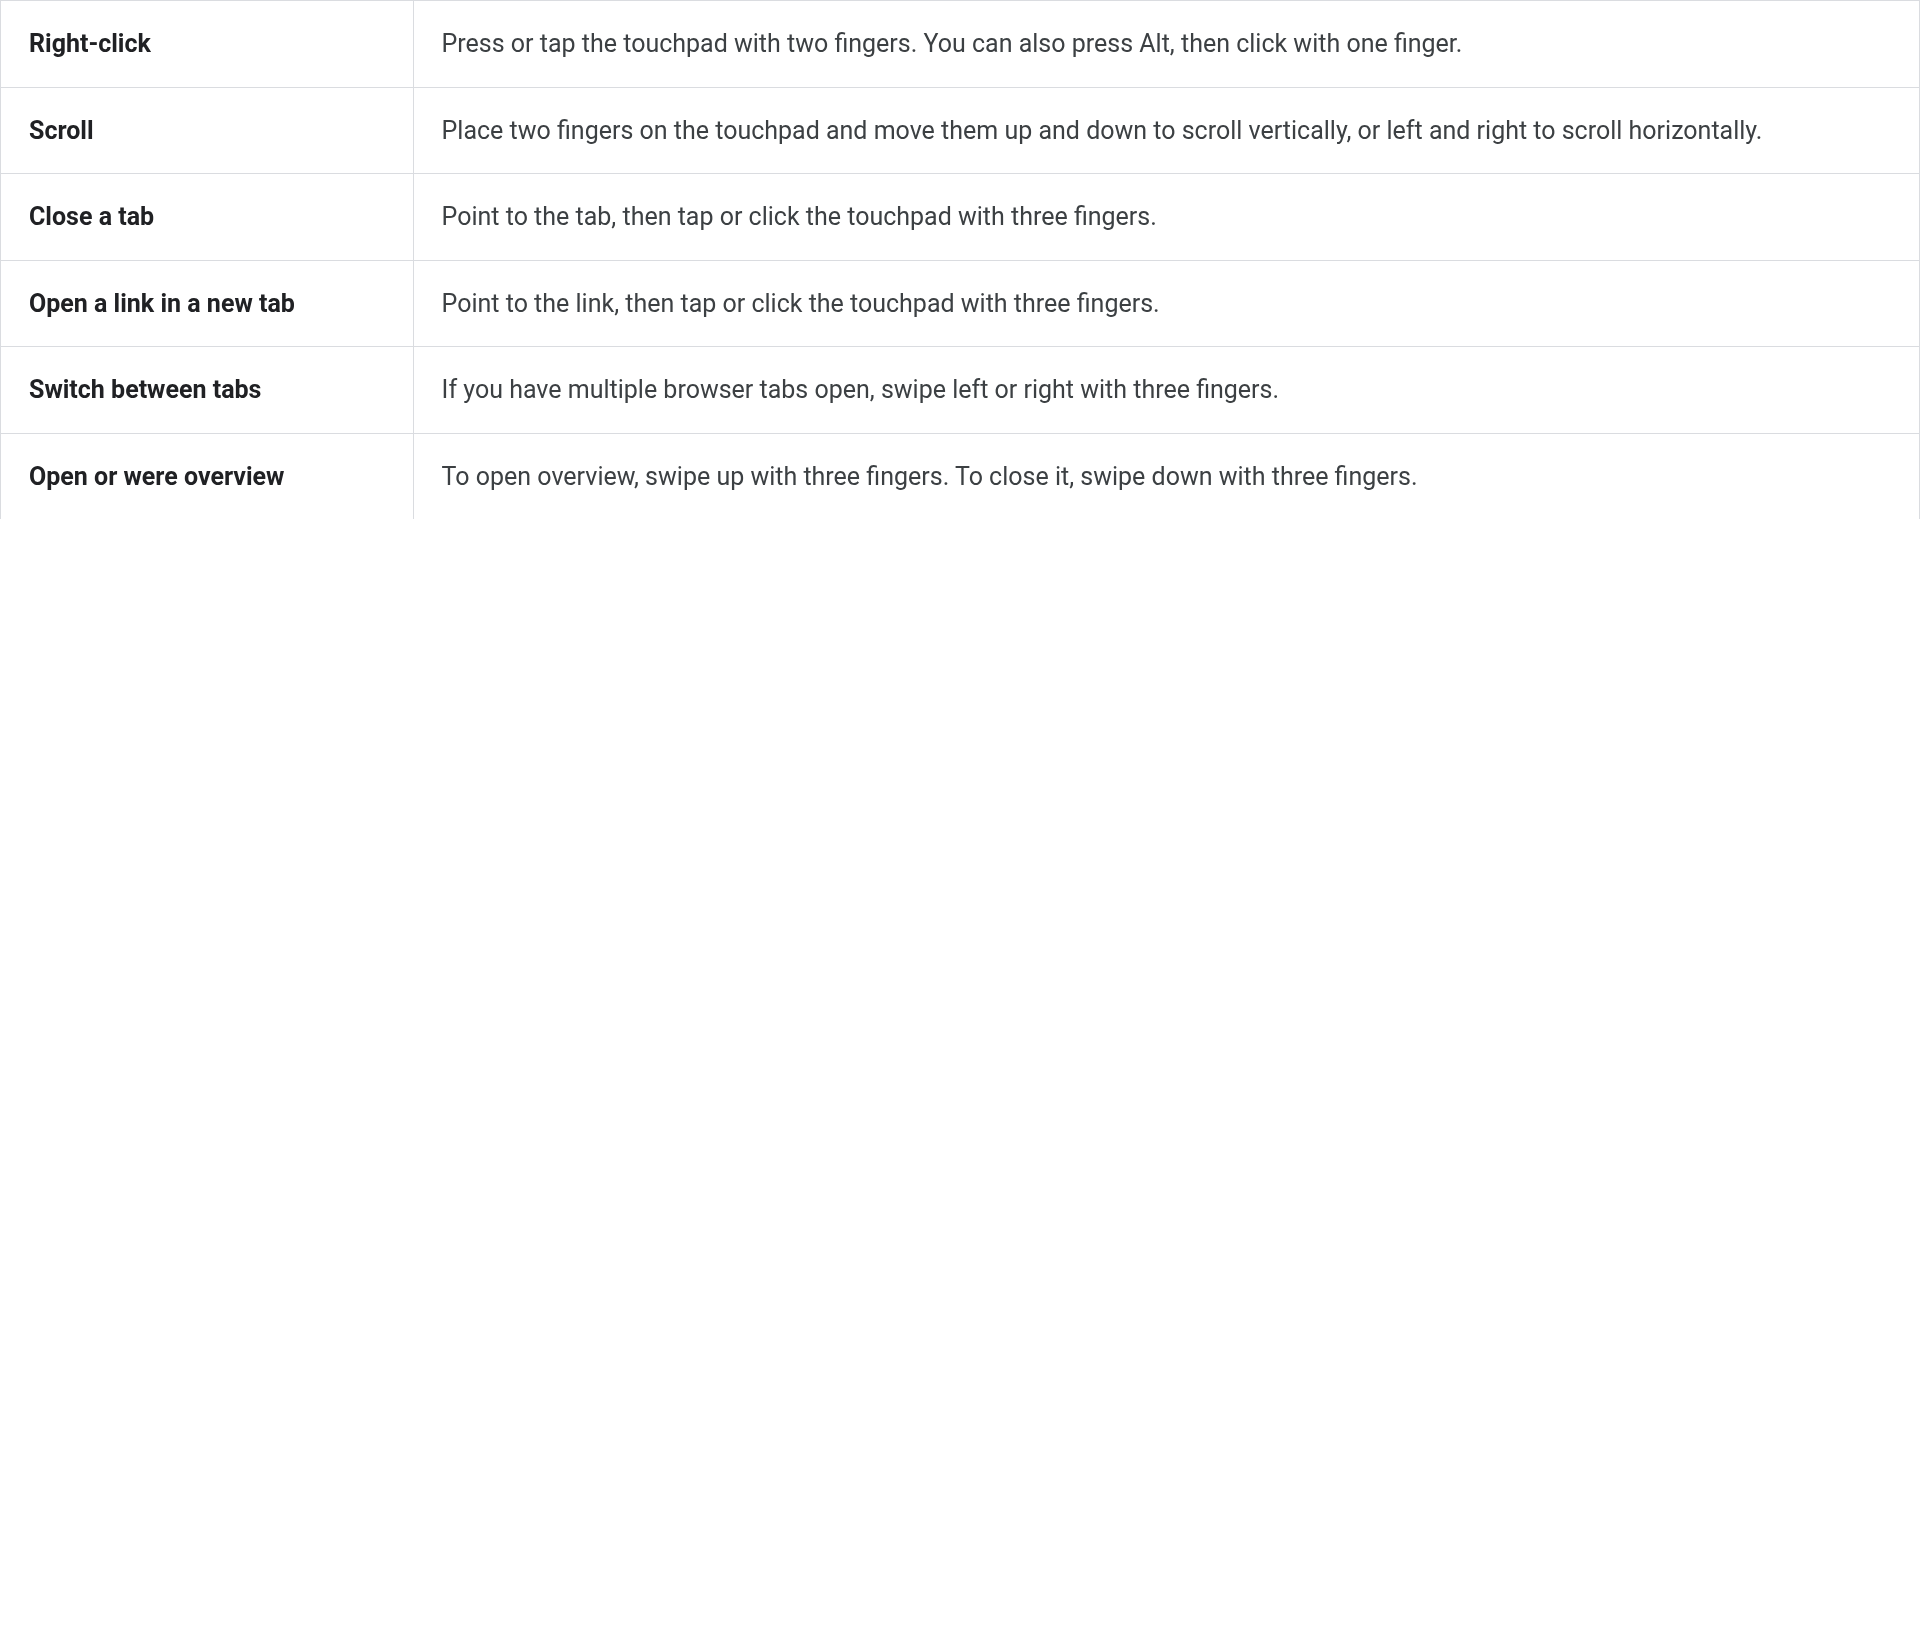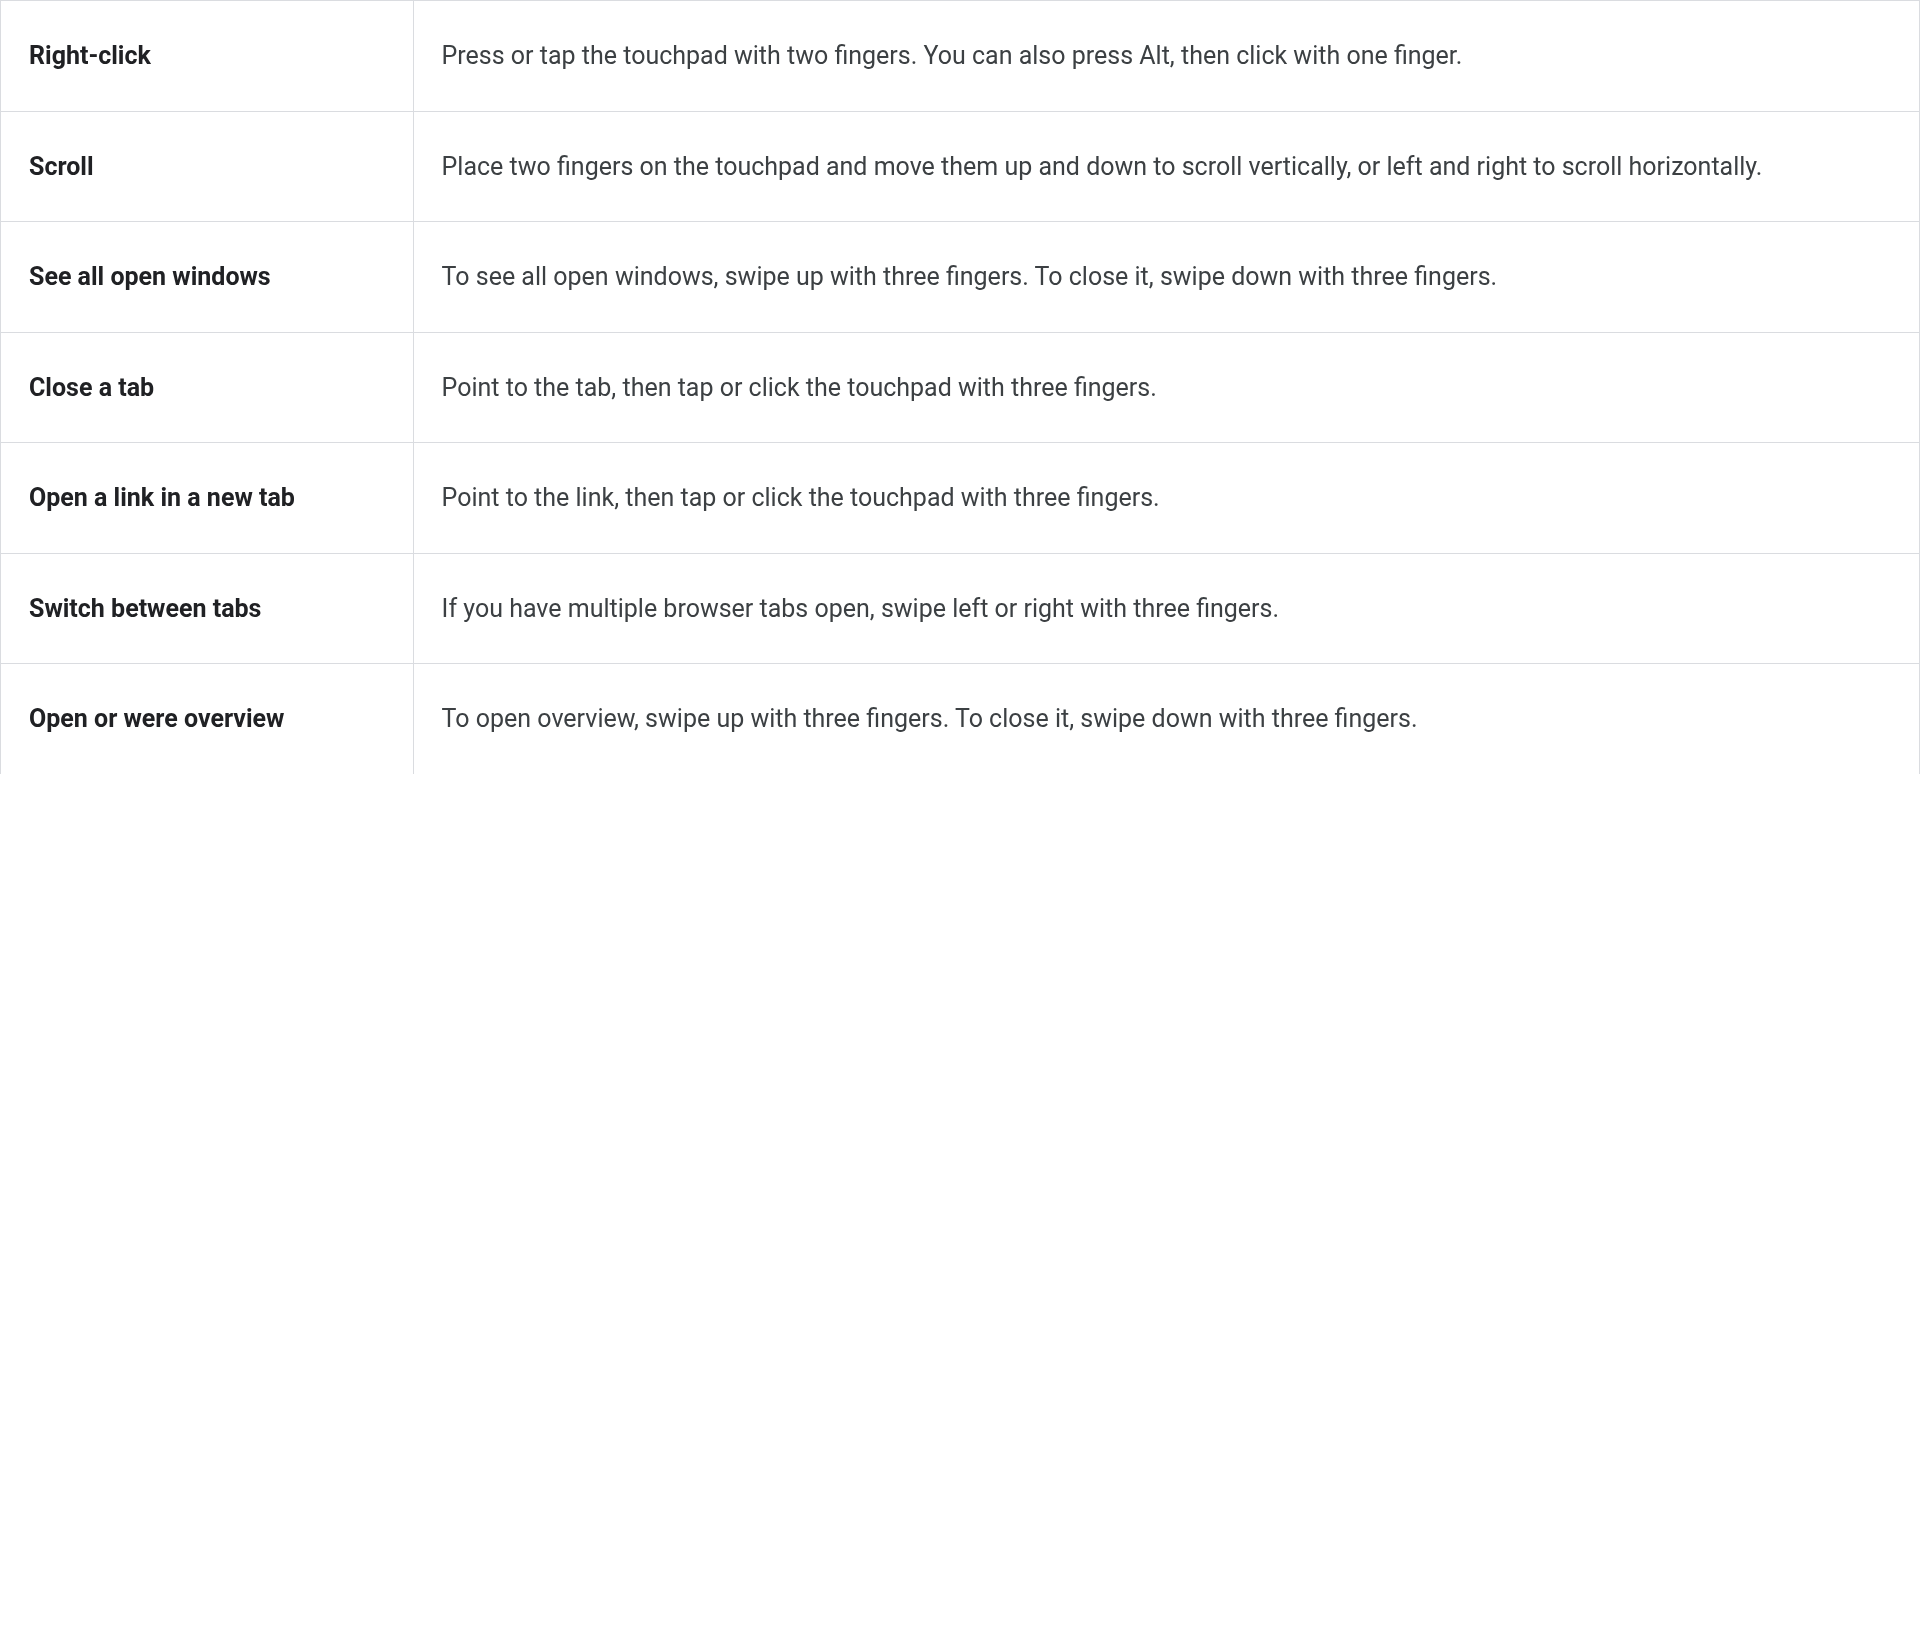--- a/index.html
+++ b/index.html
@@ -13,21 +13,21 @@
       color: #202124;
       padding: 0;
     }
     .table {
       width: 100%;
       border-collapse: collapse;
       table-layout: fixed;
     }
     .table td {
       border: 1px solid #dadce0;
-      padding: 36px 28px;
+      padding: 24px 28px;
       vertical-align: top;
       font-size: 25px;
       line-height: 1.5;
     }
     .table td.gesture-name {
       width: 21.5%;
       font-weight: 700;
       color: #202124;
     }
     .table td.gesture-desc {
@@ -48,24 +48,20 @@
   <tbody>
     <tr>
       <td class="gesture-name">Right-click</td>
       <td class="gesture-desc">Press or tap the touchpad with two fingers. You can also press Alt, then click with one finger.</td>
     </tr>
     <tr>
       <td class="gesture-name">Scroll</td>
       <td class="gesture-desc">Place two fingers on the touchpad and move them up and down to scroll vertically, or left and right to scroll horizontally.</td>
     </tr>
     <tr>
-      <td class="gesture-name">See all open windows</td>
-      <td class="gesture-desc">To see all open windows, swipe up with three fingers. To close it, swipe down with three fingers.</td>
-    </tr>
-    <tr>
       <td class="gesture-name">Close a tab</td>
       <td class="gesture-desc">Point to the tab, then tap or click the touchpad with three fingers.</td>
     </tr>
     <tr>
       <td class="gesture-name">Open a link in a new tab</td>
       <td class="gesture-desc">Point to the link, then tap or click the touchpad with three fingers.</td>
     </tr>
     <tr>
       <td class="gesture-name">Switch between tabs</td>
       <td class="gesture-desc">If you have multiple browser tabs open, swipe left or right with three fingers.</td>

